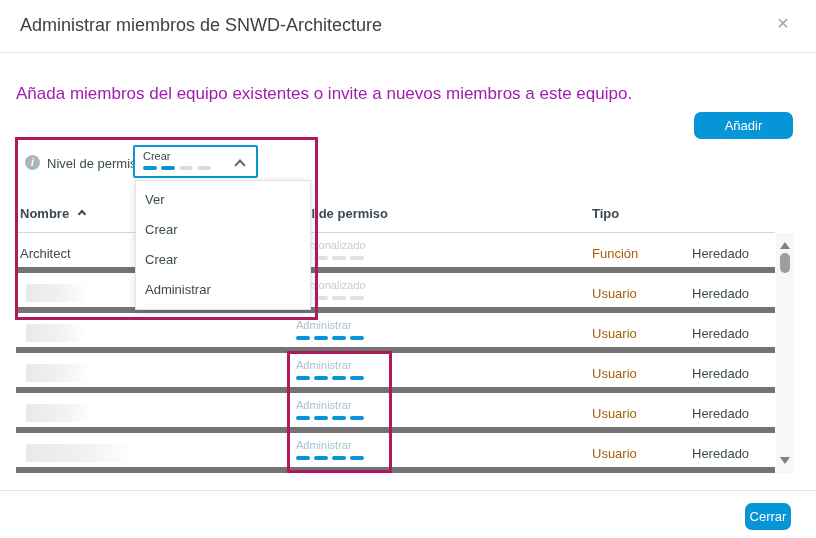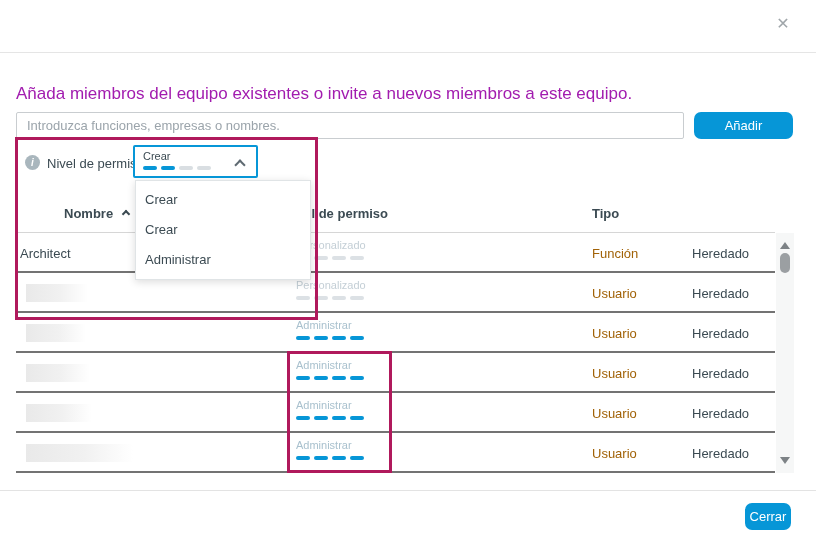--- a/index.html
+++ b/index.html
@@ -78,30 +78,30 @@
     height: 30px; line-height: 30px; padding-left: 9px;
     font-size: 13px; color: #3b4a52; cursor: pointer;
   }
 
   
   .thead {
     position: absolute; left: 16px; top: 195px; width: 759px; height: 38px;
     border-bottom: 1px solid #d6d6d6;
   }
   .th { position: absolute; top: 11px; font-size: 13px; font-weight: 700; color: #3b4a52; }
-  .th-name { left: 4px; cursor: pointer; margin-left: 44px; }
+  .th-name { left: 4px; cursor: pointer; }
   .th-perm { left: 268px; }
   .th-type { left: 576px; text-align: center; }
   .sort-caret {
     display: inline-block; width: 6px; height: 6px; margin-left: 10px; margin-bottom: 1px;
     border-left: 2px solid #3b4a52; border-top: 2px solid #3b4a52;
     transform: rotate(45deg);
   }
   .tbody { position: absolute; left: 16px; top: 233px; width: 759px; }
-  .trow { position: relative; height: 40px; border-bottom: 2px solid #737373; }
+  .trow { position: relative; height: 40px; border-bottom: 6px solid #737373; }
   .cell-name { position: absolute; left: 4px; top: 13px; font-size: 13px; color: #3b4a52; }
   .blur-box {
     position: absolute; left: 10px; top: 11px; height: 18px;
     background: linear-gradient(90deg, #e9e9e9 0%, #f1f1f1 55%, rgba(255,255,255,0) 100%);
   }
   .cell-perm { position: absolute; left: 280px; top: 6px; cursor: pointer; }
   .perm-cell-label { font-size: 11px; line-height: 12px; margin-bottom: 5px; }
   .perm-cell-label.lvl-active { color: #a9c1ce; }
   .perm-cell-label.lvl-custom { color: #c4cfd6; }
   .cell-type { position: absolute; left: 576px; top: 13px; font-size: 13px; color: #a16207; }
@@ -120,42 +120,43 @@
   
   .anno { position: absolute; border: 3px solid #b0195c; z-index: 20; pointer-events: none; }
   .anno-1 { left: 15px; top: 137px; width: 303px; height: 183px; }
   .anno-2 { left: 287px; top: 351px; width: 105px; height: 122px; }
 </style>
 </head>
 <body>
 
 <div class="dialog">
 
+  <div class="dlg-title">Administrar miembros de SNWD-Architecture</div>
   <div class="close-x">✕</div>
   <div class="divider-top"></div>
 
   <div class="intro">Añada miembros del equipo existentes o invite a nuevos miembros a este equipo.</div>
-  <input class="search-input" type="text" placeholder="Introduzca funciones, empresas o nombres." style="">
   <button class="btn-blue add-btn">Añadir</button>
 
   <div class="info-icon">i</div>
   <div class="perm-label-text">Nivel de permiso</div>
 
   <div class="perm-select">
     <div class="sel-label">Crear</div>
     <div class="dashes">
         <span class="dash filled"></span>
         <span class="dash filled"></span>
         <span class="dash"></span>
         <span class="dash"></span>
       </div>
     <div class="chevron-up"></div>
   </div>
 
   <div class="perm-menu" id="perm-menu">
+      <div class="menu-item">Ver</div>
       <div class="menu-item">Crear</div>
       <div class="menu-item">Crear</div>
       <div class="menu-item">Administrar</div>
     </div>
 
   <div class="thead">
     <div class="th th-name">
       <span>Nombre</span><span class="sort-caret"></span>
     </div>
     <div class="th th-perm">Nivel de permiso</div>

